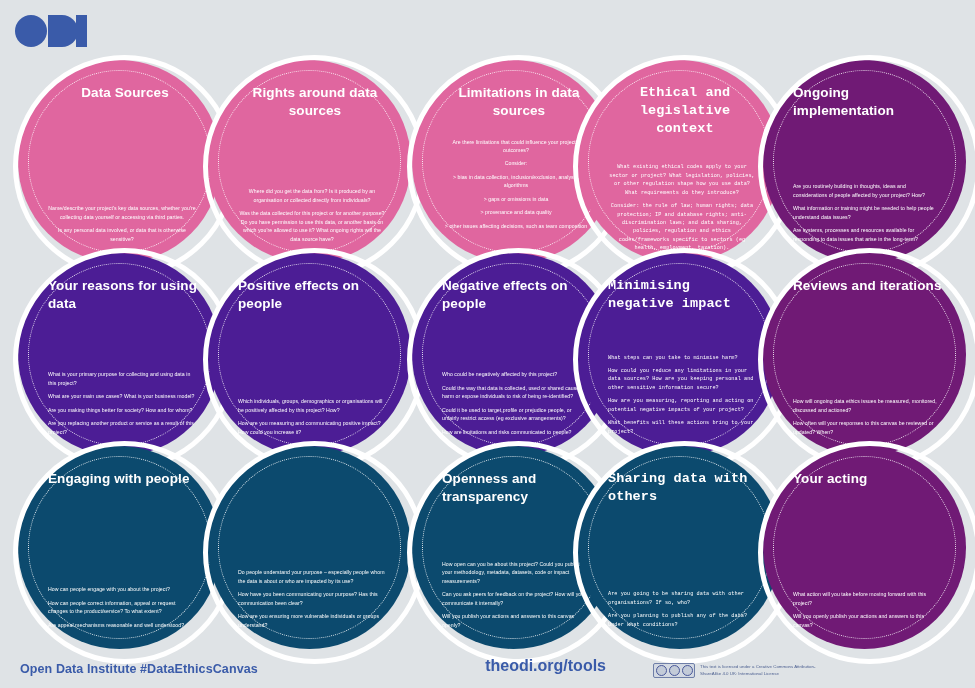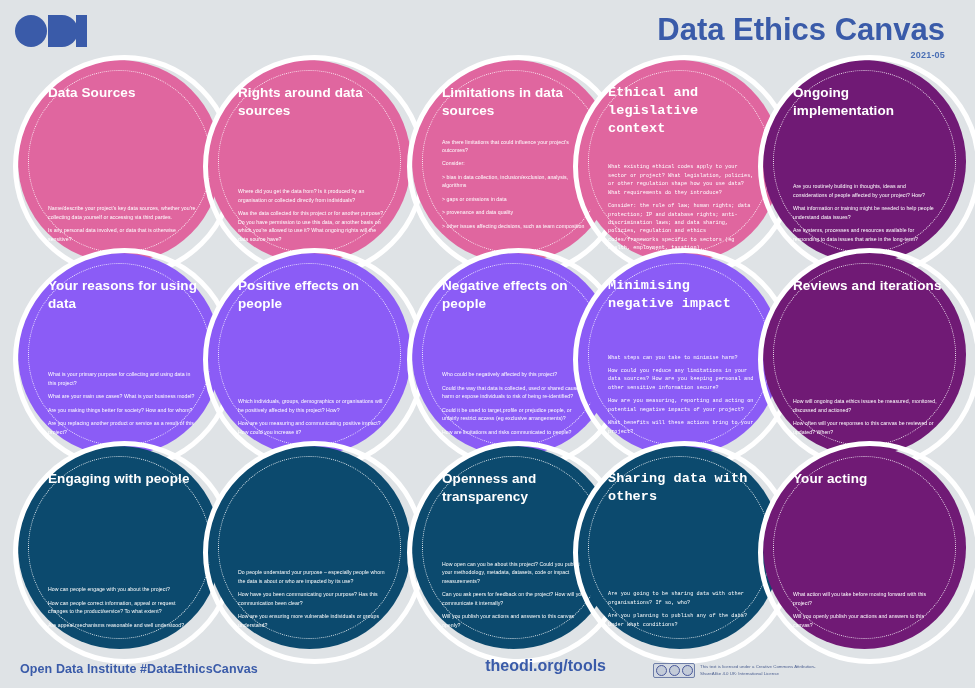--- a/index.html
+++ b/index.html
@@ -100,24 +100,24 @@
     border: 1px dotted rgba(255,255,255,0.85);
     pointer-events: none;
   }
 
   .b-c1 { left: 18px; }
   .b-c2 { left: 208px; }
   .b-c3 { left: 412px; }
   .b-c4 { left: 578px; font-family: Liberation Mono, monospace; }
   .b-c5 { left: 763px; }
 
-  .pink   { background: #e0669f; }
+  .pink   { background: #e0669f; text-align: center; }
   .blue   { background: #701a75; }
   .orange { background: #f5a battle; }
-  .orange { background: #8b5cf6; }
+  .orange { background: #4c1d95; }
   .green  { background: #0c4a6e; }
 
   
   .bubble.blue  { z-index: 6; }
   .bubble.pink  { z-index: 5; }
   .bubble.orange{ z-index: 5; }
   .bubble.green { z-index: 5; }
 
   .bubble-title {
     position: relative;
@@ -216,24 +216,20 @@
 
   <div id="header">
     <div id="odi-logo">
       <svg width="84" height="36" viewBox="0 0 84 36">
         <circle cx="17" cy="18" r="16" fill="#3a5ba9"></circle>
         <path d="M36 2 h12 a16 16 0 0 1 0 32 h-12 z" fill="#3a5ba9"></path>
         <rect x="34" y="2" width="10" height="32" fill="#3a5ba9"></rect>
         <rect x="62" y="2" width="11" height="32" fill="#3a5ba9"></rect>
       </svg>
     </div>
-    <div id="title-block">
-      <div id="canvas-title">Data Ethics Canvas</div>
-      <div id="canvas-version">2021-05</div>
-    </div>
   </div>
 
   <div id="grid">
     <div class="row" id="row-1">
       <div class="bubble pink b-c1">
         <div class="dots"></div>
         <div class="bubble-title">Data Sources</div>
         <div class="bubble-body">
           <p>Name/describe your project's key data sources, whether you're collecting data yourself or accessing via third parties.</p>
           <p>Is any personal data involved, or data that is otherwise sensitive?</p>

